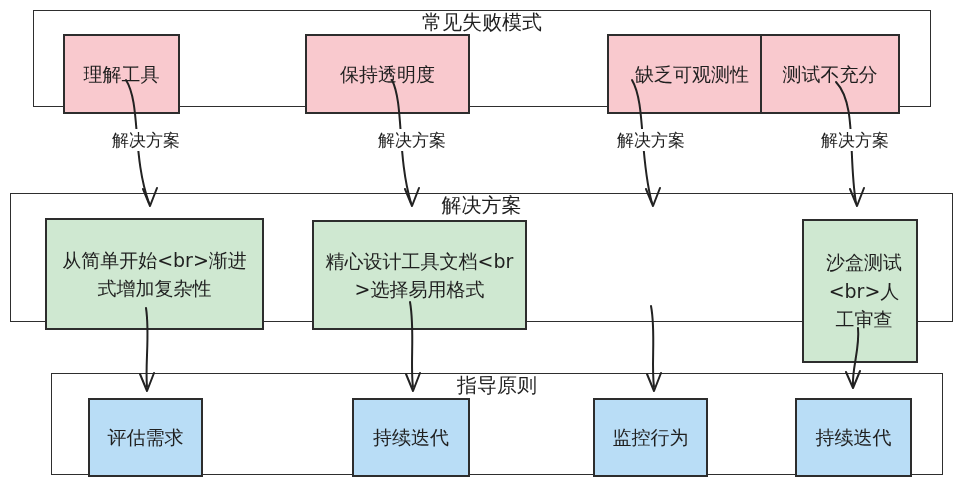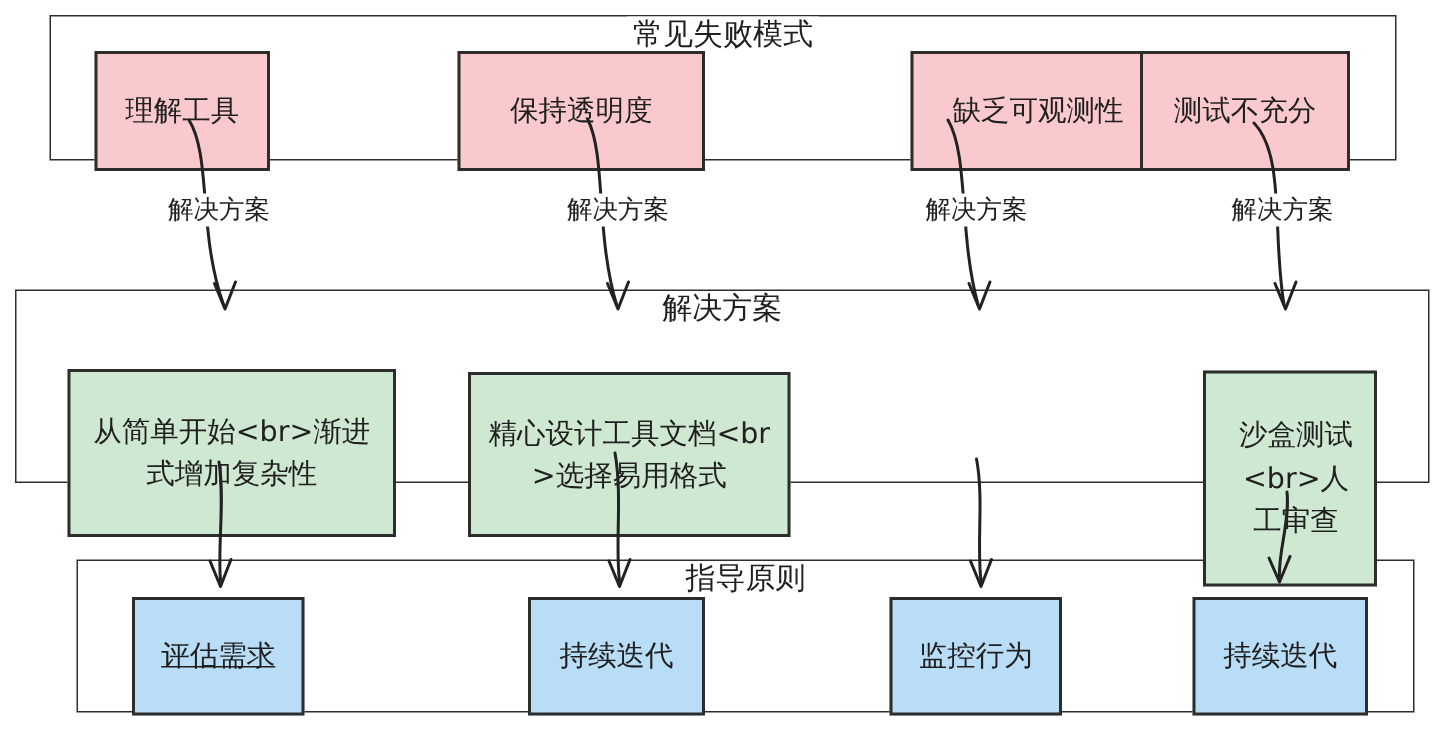--- a/index.html
+++ b/index.html
@@ -40,21 +40,21 @@
     align-items: center;
     justify-content: center;
     text-align: center;
     font-size: 19px;
     line-height: 1.5;
     padding: 4px 8px;
     z-index: 2;
     word-break: break-all;
   }
   .node.pink  { background: var(--failure-fill, #f9c9ce); }
-  .node.green { background: var(--solution-fill, #cfe8d1); margin-top: 28px; }
+  .node.green { background: var(--solution-fill, #cfe8d1); }
   .node.blue  { background: var(--principle-fill, #b9ddf6); }
   .edges {
     position: absolute;
     inset: 0;
     z-index: 3;
     pointer-events: none;
   }
   .edge-label {
     position: absolute;
     transform: translateX(-50%);
@@ -99,21 +99,21 @@
   <div class="node green" style="left:45px; top:218px; width:219px; height:112px;">
     <span>从简单开始&lt;br&gt;渐进式增加复杂性</span>
   </div>
   <div class="node green" style="left:312px; top:220px; width:215px; height:110px;">
     <span>精心设计工具文档&lt;br&gt;选择易用格式</span>
   </div>
   <div class="node green" style="left:802px; top:219px; width:116px; height:144px;padding-left:16px;">
     <span>沙盒测试&lt;br&gt;人工审查</span>
   </div>
 
-  <div class="node blue" style="left:88px; top:398px; width:115px; height:79px;text-decoration:underline;">
+  <div class="node blue" style="left:88px; top:398px; width:115px; height:79px;">
     <span>评估需求</span>
   </div>
   <div class="node blue" style="left:352px; top:398px; width:118px; height:79px;">
     <span>持续迭代</span>
   </div>
   <div class="node blue" style="left:593px; top:398px; width:115px; height:79px;">
     <span>监控行为</span>
   </div>
   <div class="node blue" style="left:795px; top:398px; width:117px; height:79px;text-align:right;">
     <span>持续迭代</span>

